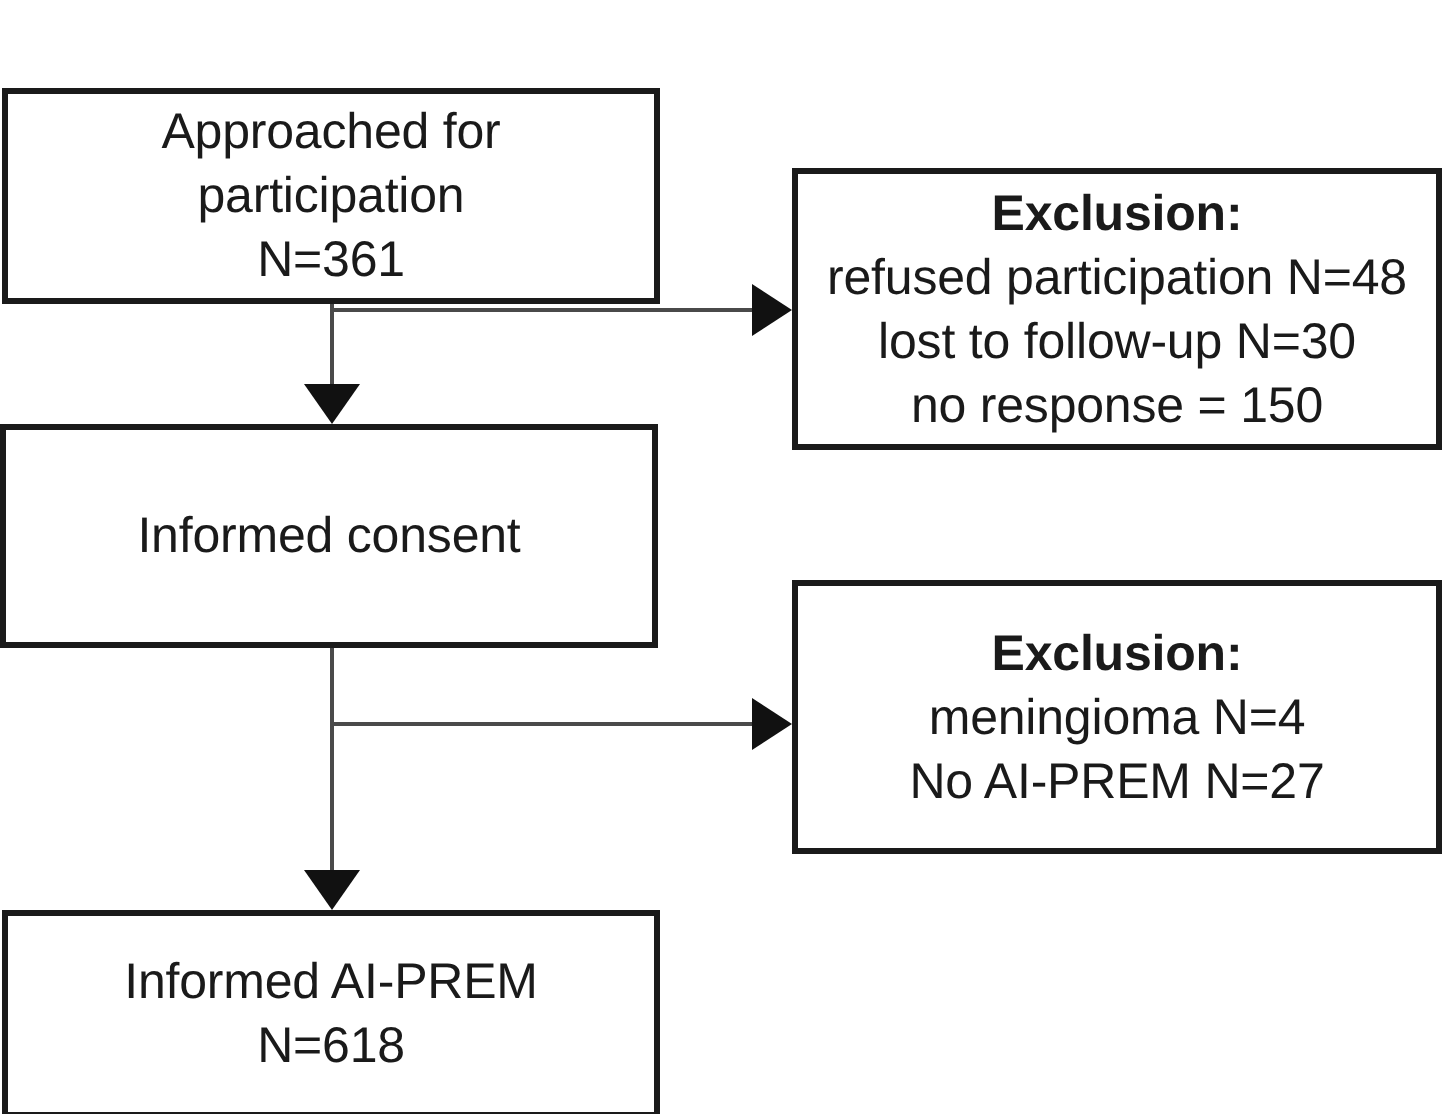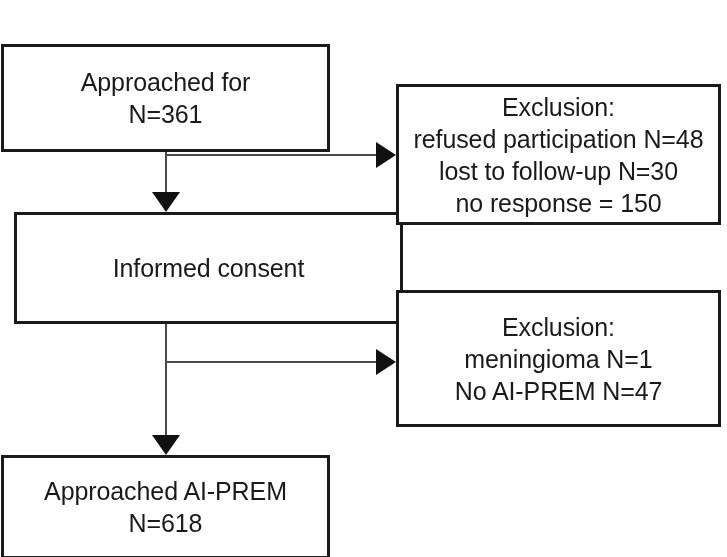--- a/index.html
+++ b/index.html
@@ -33,35 +33,35 @@
     line-height: 32px;
     font-size: 25px;
     font-weight: 400;
     letter-spacing: -0.1px;
   }
   .node-line {
     display: block;
     white-space: nowrap;
   }
   .node-line.strong {
-    font-weight: 400;
+    font-weight: 700;
   }
 
   
   #box-approached {
     left: 1px;
     top: 1px;
     width: 329px;
     height: 108px;
     margin-top: 43px;
   }
   #box-consent {
-    left: 14px;
+    left: 0;
     top: 212px;
-    width: 389px;
+    width: 329px;
     height: 112px;
     text-align: center;
   }
   #box-completed {
     left: 1px;
     top: 455px;
     width: 329px;
     height: 104px;
   }
 
@@ -111,38 +111,39 @@
 
     <line x1="166" y1="324" x2="166" y2="439"></line>
     <polygon points="152,435 180,435 166,455"></polygon>
 
     <line x1="166" y1="362" x2="378" y2="362"></line>
     <polygon points="376,349 396,362 376,375"></polygon>
   </svg>
 
   <div class="node-box" id="box-approached">
     <span class="node-line">Approached for</span>
+    <span class="node-line">participation</span>
     <span class="node-line">N=361</span>
   </div>
 
   <div class="node-box" id="box-consent">
     <span class="node-line">Informed consent</span>
   </div>
 
   <div class="node-box" id="box-completed">
-    <span class="node-line">Approached AI-PREM</span>
+    <span class="node-line">Informed AI-PREM</span>
     <span class="node-line">N=618</span>
   </div>
 
   <div class="node-box" id="box-exclusion-1">
     <span class="node-line strong">Exclusion:</span>
     <span class="node-line">refused participation N=48</span>
     <span class="node-line">lost to follow-up N=30</span>
     <span class="node-line">no response = 150</span>
   </div>
 
   <div class="node-box" id="box-exclusion-2">
     <span class="node-line strong">Exclusion:</span>
-    <span class="node-line">meningioma N=1</span>
-    <span class="node-line">No AI-PREM N=47</span>
+    <span class="node-line">meningioma N=4</span>
+    <span class="node-line">No AI-PREM N=27</span>
   </div>
 
 </div>
 
 </body></html>

